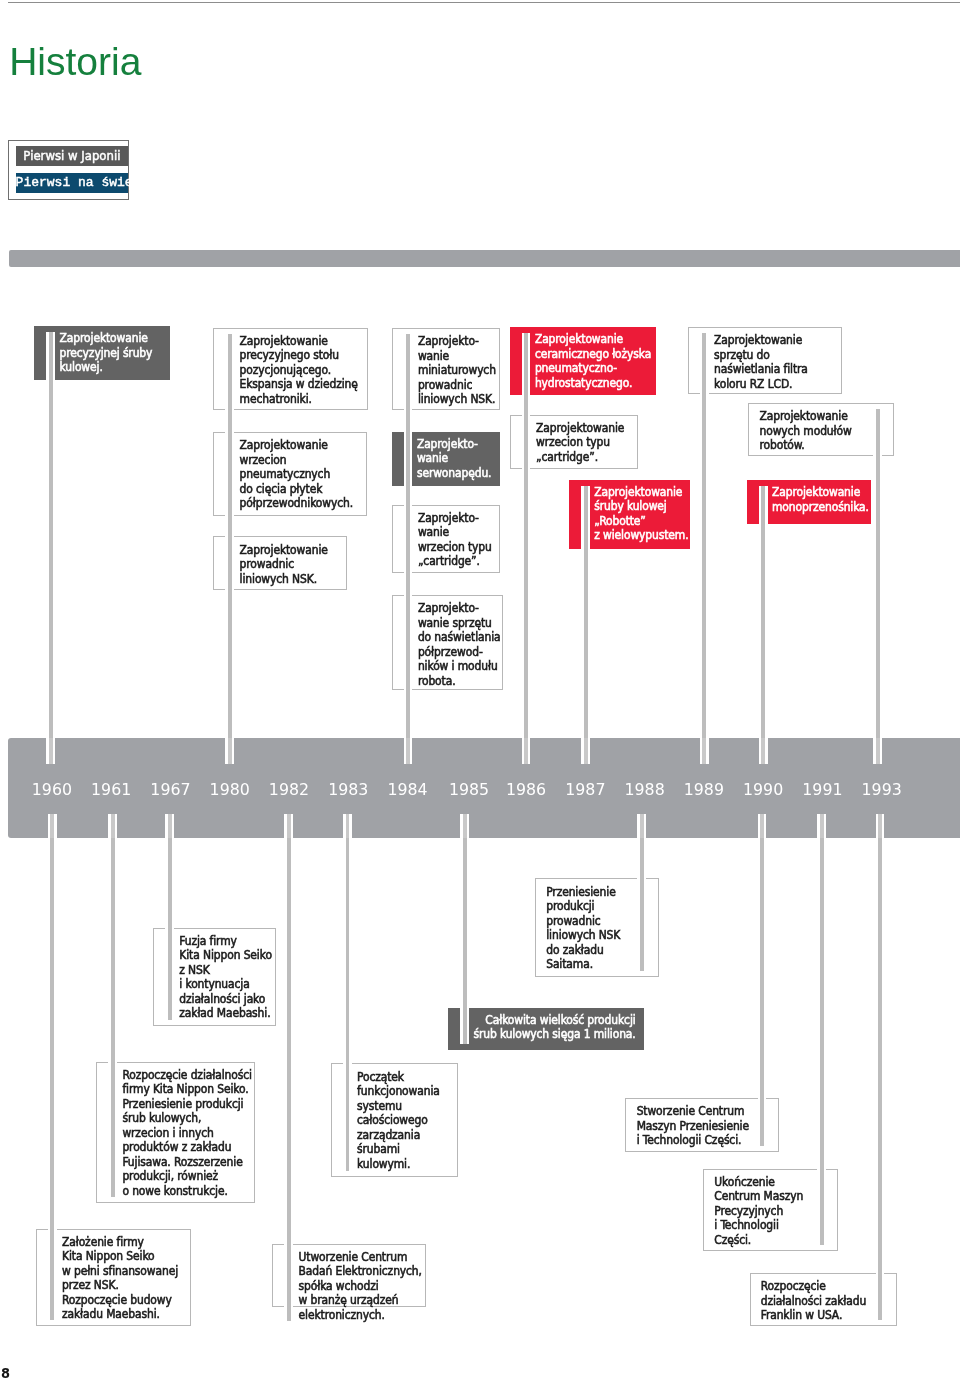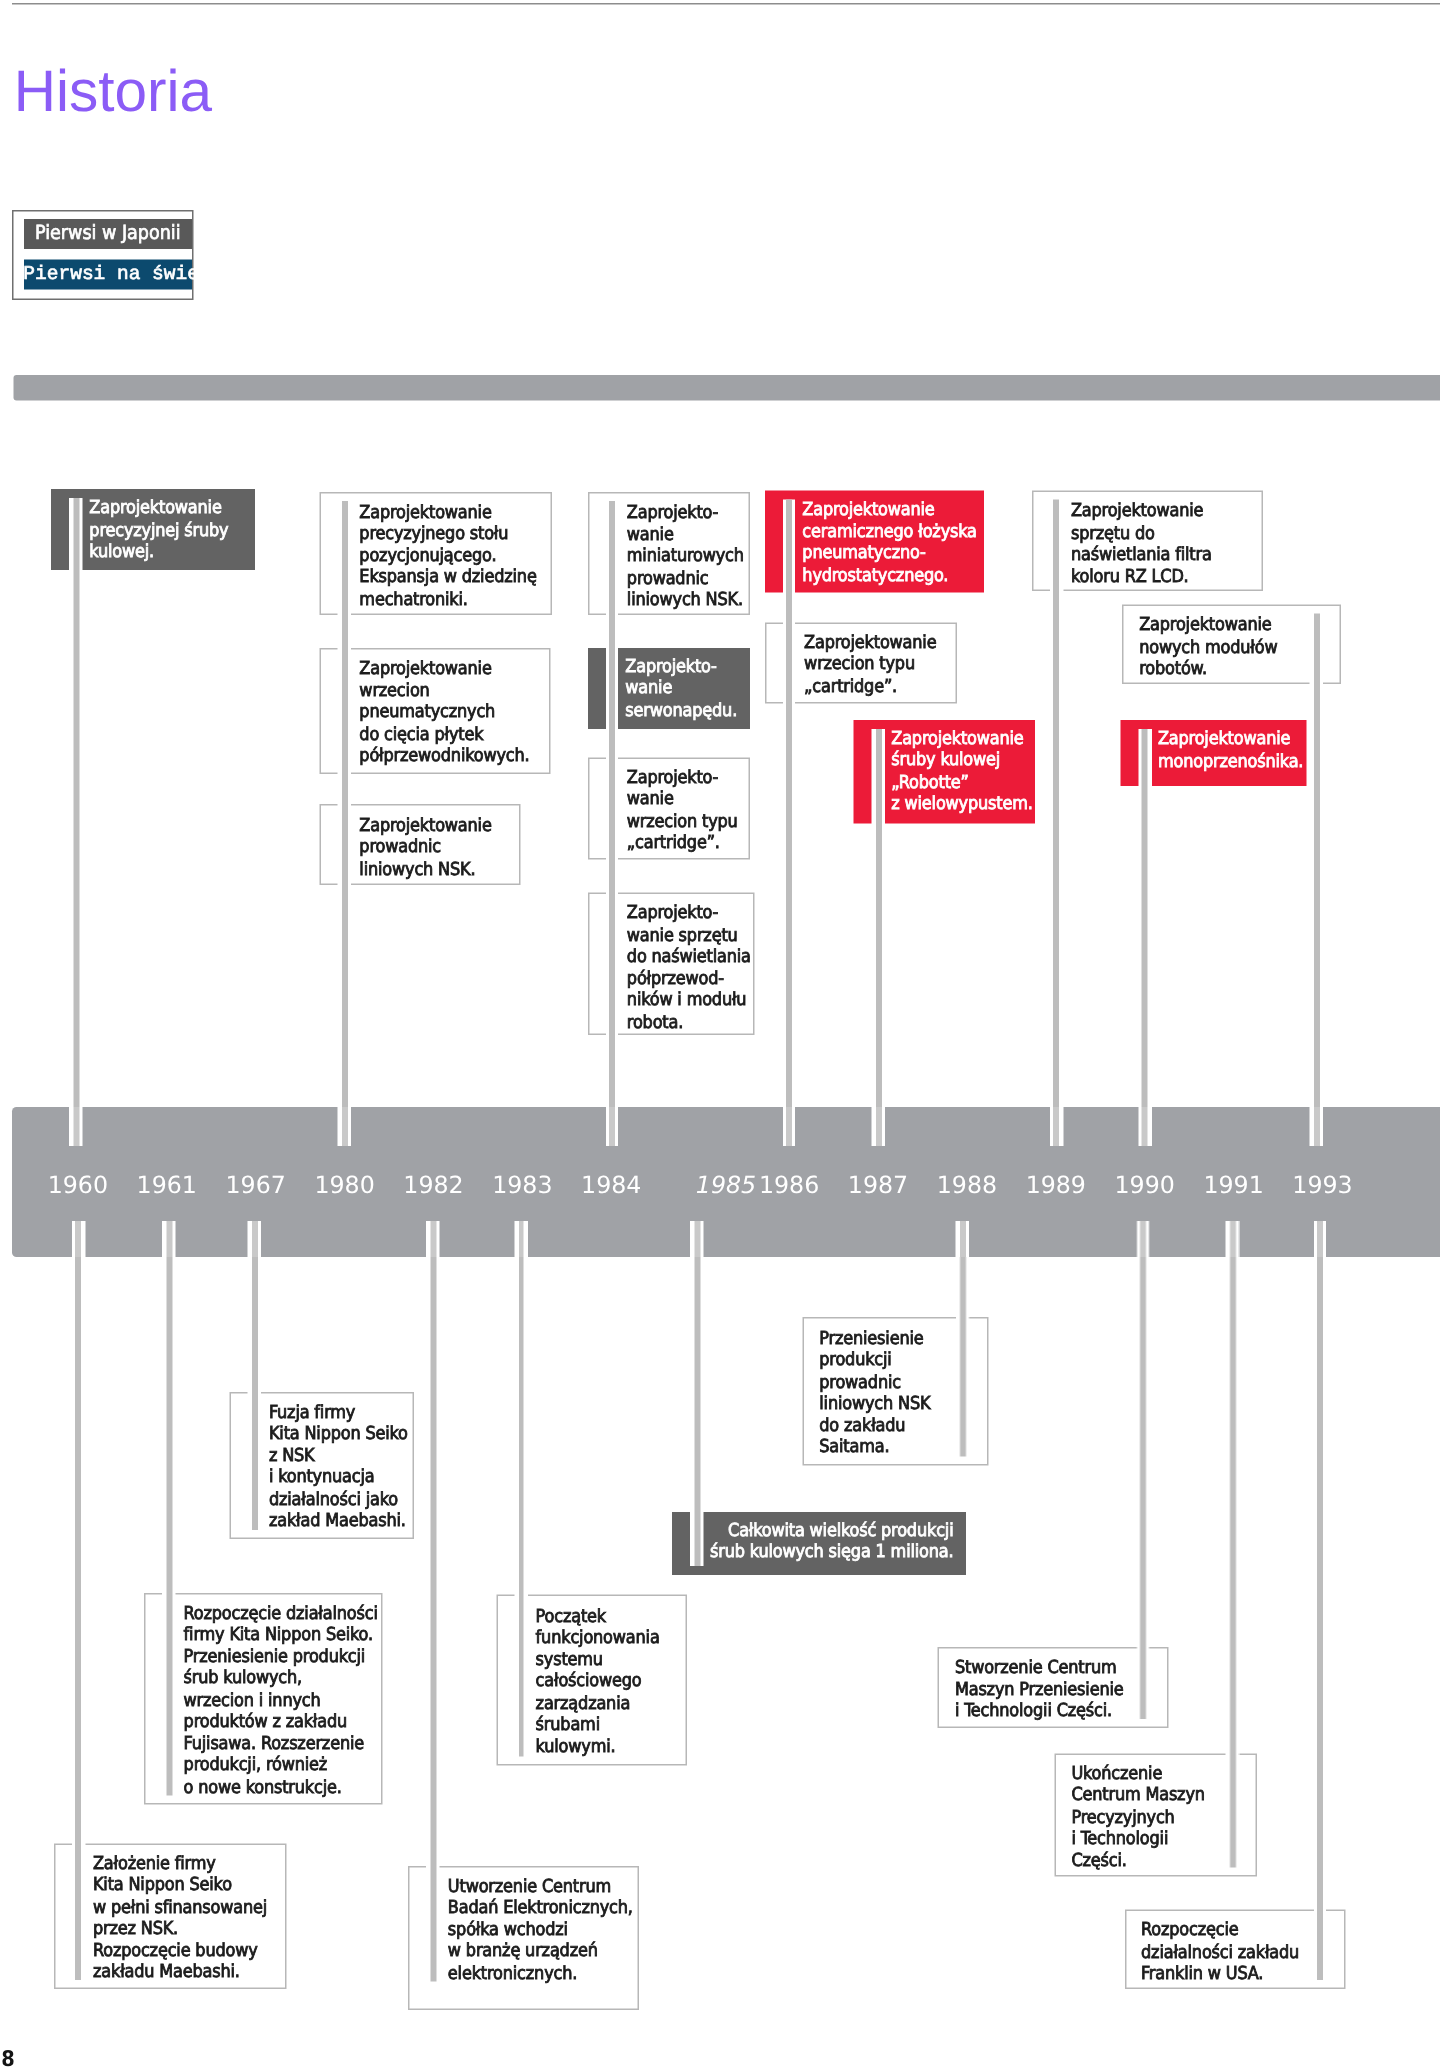--- a/index.html
+++ b/index.html
@@ -3,21 +3,21 @@
 <meta charset="utf-8">
 <title>Historia</title>
 <style>
   html,body{margin:0;padding:0;background:#fff;}
   body{width:960px;height:1381px;overflow:hidden;
        font-family:"DejaVu Sans Condensed","DejaVu Sans",sans-serif;}
   #page{position:relative;width:960px;height:1381px;background:#fff;overflow:hidden;
         }
   .hrule{position:absolute;left:8px;top:1.5px;width:952px;height:1.2px;background:#8d8d8d;}
   .title{position:absolute;left:9.2px;top:39px;transform:translateZ(0);font-family:"Liberation Sans",sans-serif;
-         font-size:39px;line-height:46px;font-weight:400;color:#8b5cf6;white-space:nowrap;}
+         font-size:39px;line-height:46px;font-weight:400;color:#15803d;white-space:nowrap;}
   .legend{position:absolute;left:8.4px;top:139.7px;width:120.9px;height:60.8px;
           border:1.2px solid #6f6f6f;box-sizing:border-box;}
   .legend-pill{position:absolute;left:6.2px;width:112.6px;height:20px;line-height:20.4px;
                color:#fff;font-size:13px;text-align:center;box-sizing:border-box;
                white-space:nowrap;}
   .legend-pill>span{display:inline-block;-webkit-text-stroke:0.45px;transform:translateZ(0);}
   .topbar{position:absolute;left:8.6px;top:250.4px;width:951.4px;height:16.6px;background:#a0a2a6;
           border-radius:2px 0 0 2px;}
   .yearband{position:absolute;left:8.4px;top:738.4px;width:951.6px;height:99.6px;background:#a0a2a6;
             border-radius:3px 0 0 3px;}
@@ -49,21 +49,21 @@
   <div class="topbar"></div>
   <div class="yearband"></div>
   <div class="pagenum">8</div>
 <div class="year" style="left: 51.9px;">1960</div>
     <div class="year" style="left: 111.17px;">1961</div>
     <div class="year" style="left: 170.44px;">1967</div>
     <div class="year" style="left: 229.71px;">1980</div>
     <div class="year" style="left: 288.98px;">1982</div>
     <div class="year" style="left: 348.25px;">1983</div>
     <div class="year" style="left: 407.52px;">1984</div>
-    <div class="year" style="left: 484px; font-style: italic;">1985</div>
+    <div class="year" style="left: 469px;">1985</div>
     <div class="year" style="left: 526.06px;">1986</div>
     <div class="year" style="left: 585.33px;">1987</div>
     <div class="year" style="left: 644.6px;">1988</div>
     <div class="year" style="left: 703.87px;">1989</div>
     <div class="year" style="left: 763.14px;">1990</div>
     <div class="year" style="left: 822.41px;">1991</div>
     <div class="year" style="left: 881.68px;">1993</div>
     <div class="box dark" style="left: 34.2px; top: 326.3px; width: 135.6px; height: 54.2px;"><span style="left: 25.4px;">Zaprojektowanie
 precyzyjnej śruby
 kulowej.</span></div>
@@ -139,21 +139,21 @@
 przez NSK.
 Rozpoczęcie budowy
 zakładu Maebashi.</span></div>
     <div class="box plain" style="left: 330.7px; top: 1063.4px; width: 127px; height: 113.9px;"><span style="left: 25.4px;">Początek
 funkcjonowania
 systemu
 całościowego
 zarządzania
 śrubami
 kulowymi.</span></div>
-    <div class="box plain" style="left: 272.2px; top: 1243.7px; width: 153.8px; height: 96px;"><span style="left: 25.4px;">Utworzenie Centrum
+    <div class="box plain" style="left: 272.2px; top: 1243.7px; width: 153.8px; height: 63px;"><span style="left: 25.4px;">Utworzenie Centrum
 Badań Elektronicznych,
 spółka wchodzi
 w branżę urządzeń
 elektronicznych.</span></div>
     <div class="box plain" style="left: 535px; top: 878.4px; width: 124px; height: 98.5px;"><span style="left: 10.2px;">Przeniesienie
 produkcji
 prowadnic
 liniowych NSK
 do zakładu
 Saitama.</span></div>

